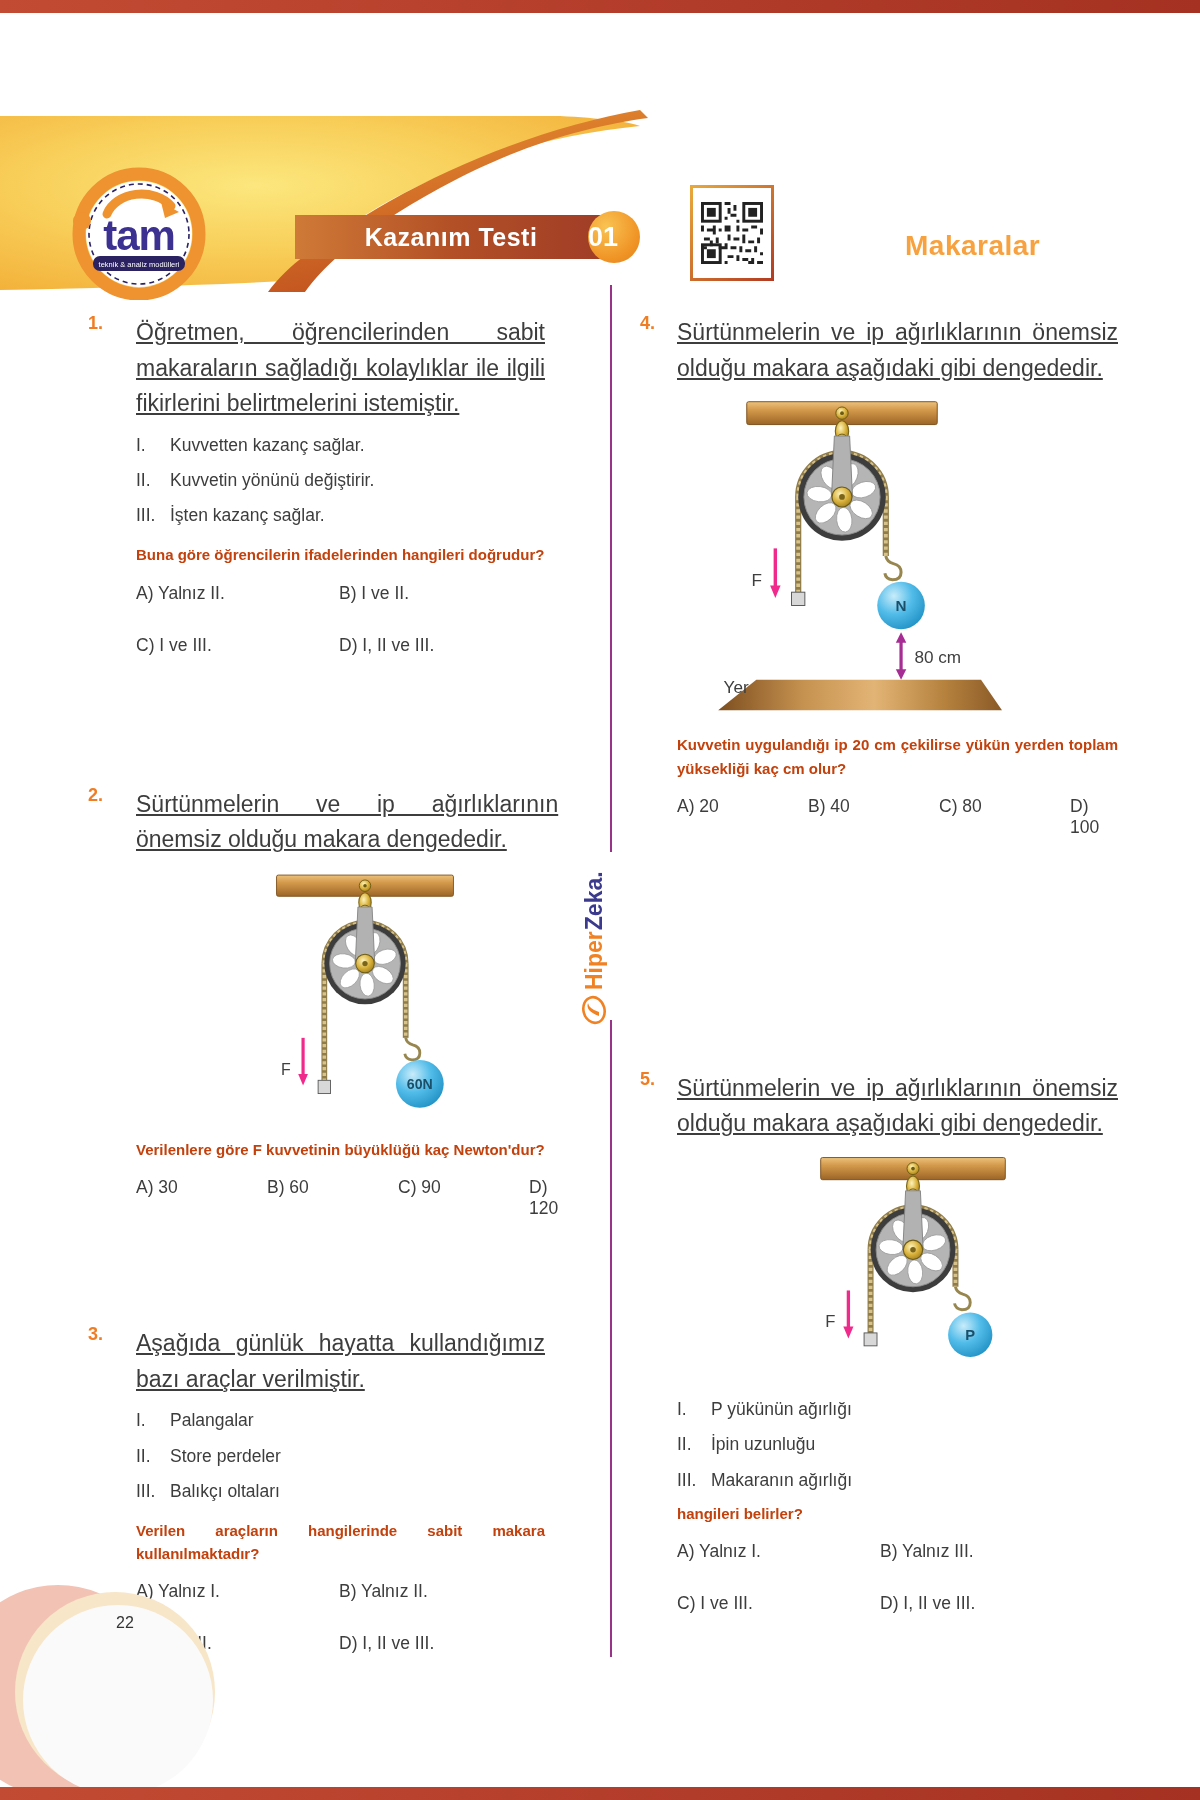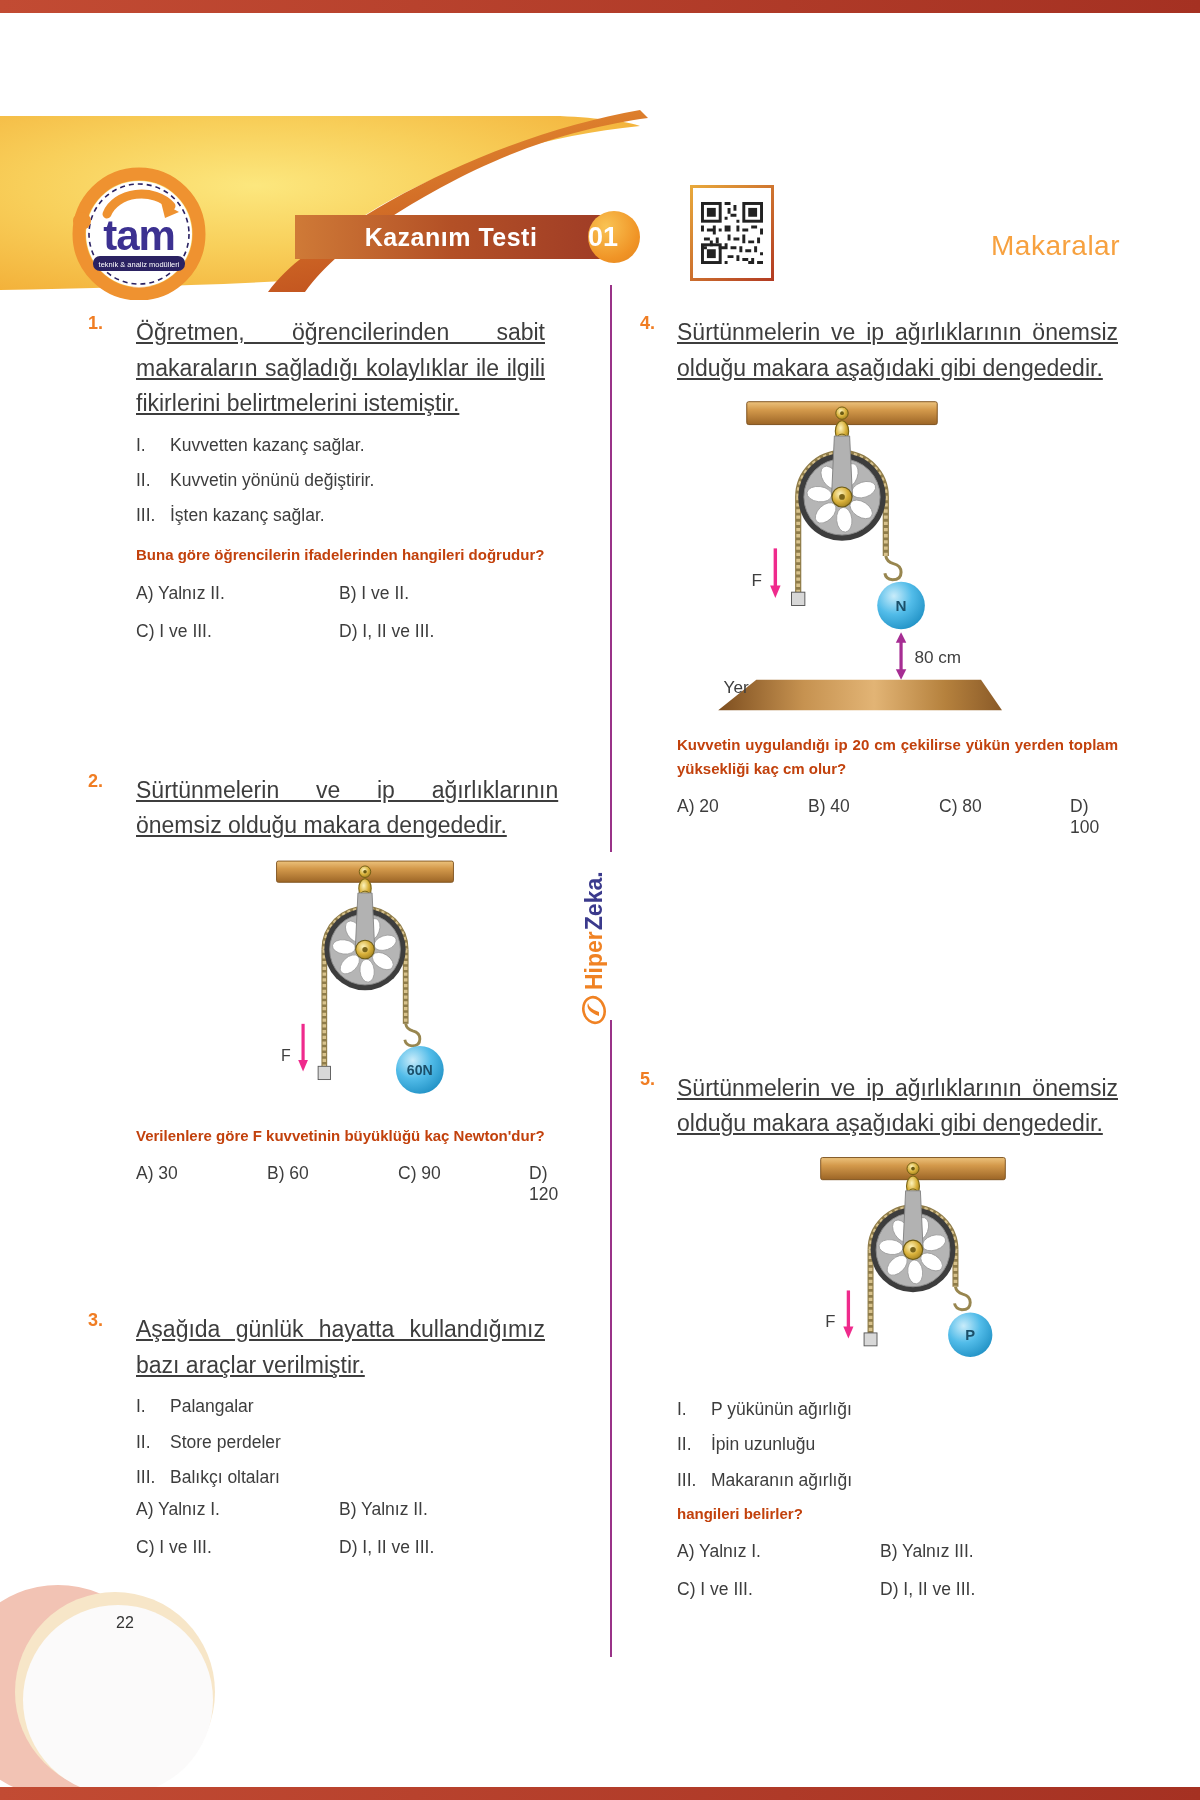--- a/index.html
+++ b/index.html
@@ -19,22 +19,22 @@
     background:linear-gradient(90deg,#cf7a37 0%,#b35026 50%,#9f3c26 100%);
     display:flex;align-items:center;justify-content:center;
     color:#fff;font-size:25px;font-weight:bold;letter-spacing:.5px;}
   .badge{position:absolute;left:588px;top:211px;width:52px;height:52px;border-radius:50%;
     background:radial-gradient(circle at 35% 30%,#f9c353,#f09426 65%,#e2831c);
     display:flex;align-items:center;justify-content:flex-start;
     color:#fff;font-size:27px;font-weight:bold;}
   .qr{position:absolute;left:690px;top:185px;width:84px;height:96px;box-sizing:border-box;
     background:linear-gradient(135deg,#e9aa3b,#b23a22);padding:3px;}
   .qr-inner{width:100%;height:100%;background:#fff;display:flex;align-items:center;justify-content:center;}
-  .topic{position:absolute;left:905px;top:230px;width:215px;text-align:right;
-    font-size:28px;font-weight:normal;color:#f7a13f;letter-spacing:.5px;}
+  .topic{position:absolute;left:905px;top:230px;width:215px;
+    font-size:28px;font-weight:bold;color:#f7a13f;letter-spacing:.5px;}
 
   .divider{position:absolute;left:610px;width:2px;background:#993388;}
   .div-top{top:285px;height:567px;}
   .div-bottom{top:1020px;height:637px;}
 
   .wm{position:absolute;left:566px;top:845px;width:52px;height:180px;}
   .wm-inner{position:absolute;left:6px;top:0;width:180px;height:44px;
     transform:rotate(-90deg) translate(-180px,0);transform-origin:0 0;
     display:flex;align-items:center;gap:5px;}
   .wm-hiper{color:#f08223;font-size:23px;font-weight:bold;}
@@ -49,21 +49,21 @@
   .gap2{margin-bottom:104px;}
   .gap4{margin-bottom:230px;}
   .qnum{color:#f07d23;font-weight:bold;font-size:18px;padding-top:1px;}
   .qtext{margin:3px 0 10px;text-align:justify;font-size:23px;line-height:1.55;text-decoration:underline;}
   .item{display:grid;grid-template-columns:34px 1fr;margin-bottom:8px;
     font-size:17.5px;line-height:1.55;}
   .stem{margin:14px 0 16px;font-weight:bold;color:#c2410c;text-align:justify;
     font-size:15px;line-height:1.55;}
   .stem-tight{margin:14px 0 8px;}
   .stem-mid{margin:6px 0 16px;}
-  .opts{display:grid;row-gap:17px;font-size:17.5px;}
+  .opts{display:grid;row-gap:31px;font-size:17.5px;}
   .cols2{grid-template-columns:203px 1fr;}
   .cols4{grid-template-columns:131px 131px 131px 1fr;}
   .fig{text-align:center;margin:8px 0 14px;}
   .fig2{padding-left:35px;}
   .fig5{padding-left:30px;}
   .fig4{margin-left:-70px;width:470px;}
 
   .figlabel{font-family:"Liberation Sans",sans-serif;font-size:18px;fill:#3f3f3f;}
   .balltext{font-family:"Liberation Sans",sans-serif;font-size:16px;font-weight:600;
     fill:#1b4f69;text-anchor:middle;}
@@ -272,20 +272,21 @@
           <span>Palangalar</span>
       </div>
       <div class="item">
         <span>II.</span>
           <span>Store perdeler</span>
       </div>
       <div class="item">
         <span>III.</span>
           <span>Balıkçı oltaları</span>
       </div>
+      <p class="stem">Verilen araçların hangilerinde sabit makara kullanılmaktadır?</p>
       <div class="opts cols2">
         <span>A) Yalnız I.</span>
         <span>B) Yalnız II.</span>
         <span>C) I ve III.</span>
         <span>D) I, II ve III.</span>
       </div>
     </div>
   </section>
 
 </div>

